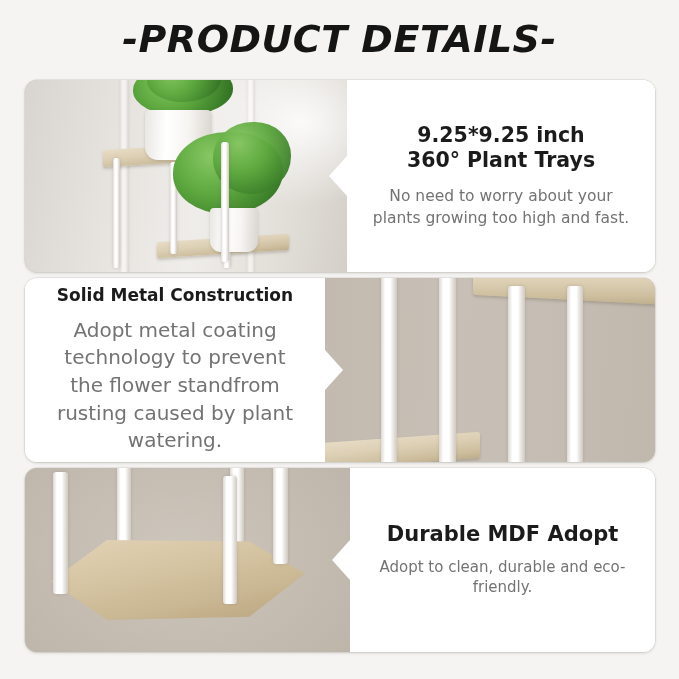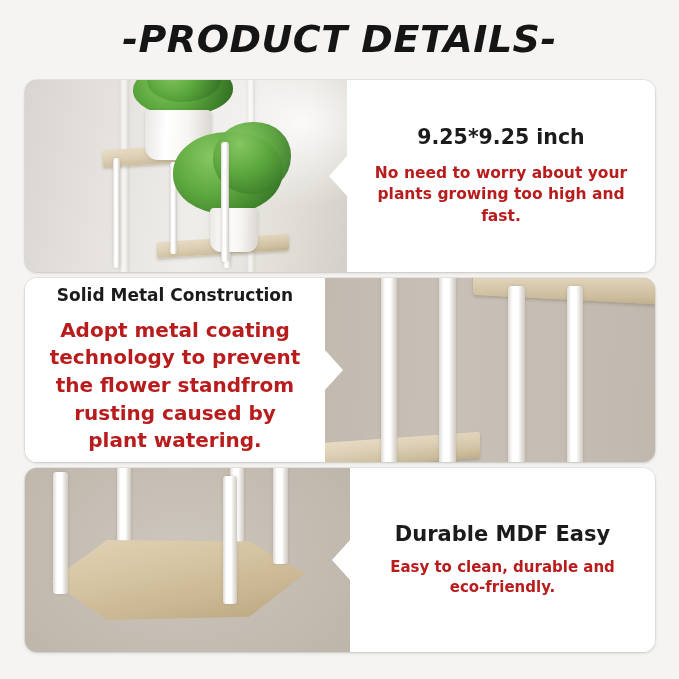--- a/index.html
+++ b/index.html
@@ -81,22 +81,22 @@
   .panel-2 .textside { order: 1; }
 
   .head {
     font-family: "DejaVu Sans", sans-serif;
     font-weight: 700;
     color: #1b1b1b;
     line-height: 1.22;
   }
   .sub {
     font-family: "DejaVu Sans", sans-serif;
-    font-weight: 700;
-    color: #b91c1c;
+    font-weight: 400;
+    color: #737373;
     line-height: 1.38;
   }
   .panel-1 .head { font-size: 20.5px; }
   .panel-1 .sub  { font-size: 15.5px; margin-top: 13px; max-width: 275px; }
   .panel-2 .head { font-size: 17px; }
   .panel-2 .sub  { font-size: 20px; margin-top: 11px; max-width: 282px; }
   .panel-3 .head { font-size: 21px; }
   .panel-3 .sub  { font-size: 15px; margin-top: 9px; max-width: 290px; }
 
   
@@ -189,20 +189,21 @@
       <div class="pole" style="left:196px; top:62px; width:8px; height:120px;"></div>
 
       <svg class="notch notch-right" viewBox="0 0 19 42">
         <polygon points="19,0 19,42 0,21" fill="#ffffff"></polygon>
       </svg>
     </div>
 
     <div class="textside">
       <div class="head">
         <span>9.25*9.25 inch</span><br>
+        <span>360° Plant Trays</span>
       </div>
       <div class="sub">No need to worry about your plants growing too high and fast.</div>
     </div>
   </div>
 
   <div class="panel panel-2">
 
     <div class="textside">
       <div class="head">Solid Metal Construction</div>
       <div class="sub">Adopt metal coating technology to prevent the flower standfrom rusting caused by plant watering.</div>
@@ -241,18 +242,18 @@
       <div class="pole" style="left:28px; top:4px; width:15px; height:122px;"></div>
       <div class="pole" style="left:198px; top:8px; width:14px; height:128px;"></div>
       <div class="pole" style="left:248px; top:-4px; width:15px; height:100px;"></div>
 
       <svg class="notch notch-right" viewBox="0 0 19 42">
         <polygon points="19,0 19,42 0,21" fill="#ffffff"></polygon>
       </svg>
     </div>
 
     <div class="textside">
-      <div class="head">Durable MDF Easy</div>
-      <div class="sub">Easy to clean, durable and eco-friendly.</div>
+      <div class="head">Durable MDF Adopt</div>
+      <div class="sub">Adopt to clean, durable and eco-friendly.</div>
     </div>
   </div>
 
 </div>
 
 </body></html>

